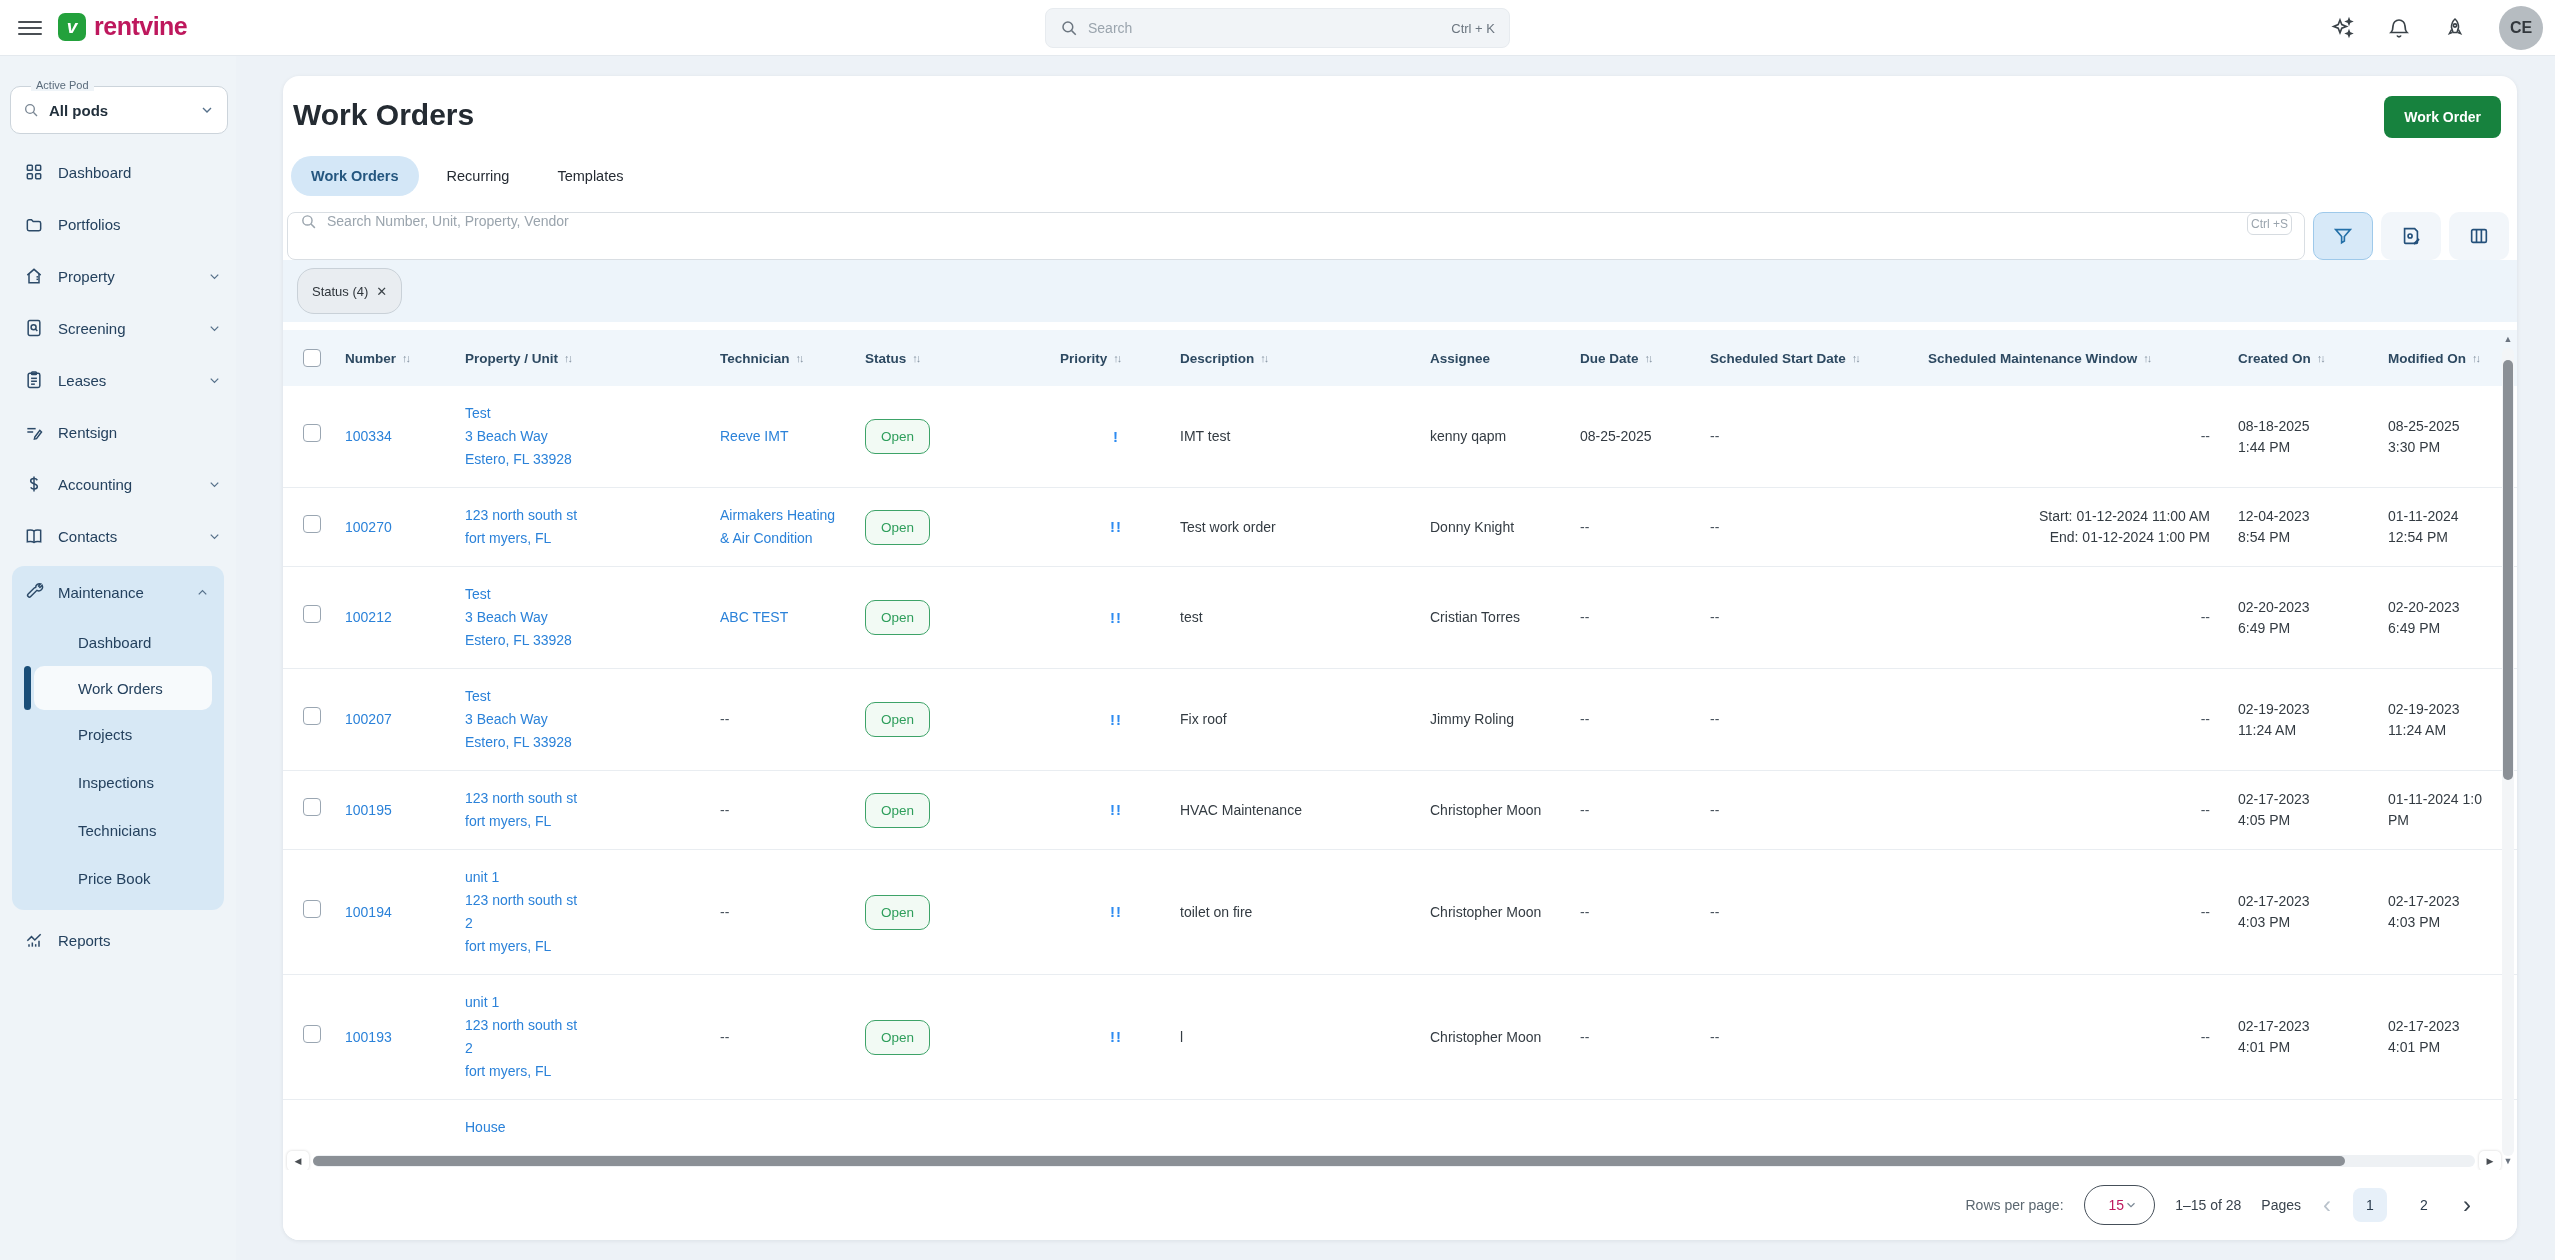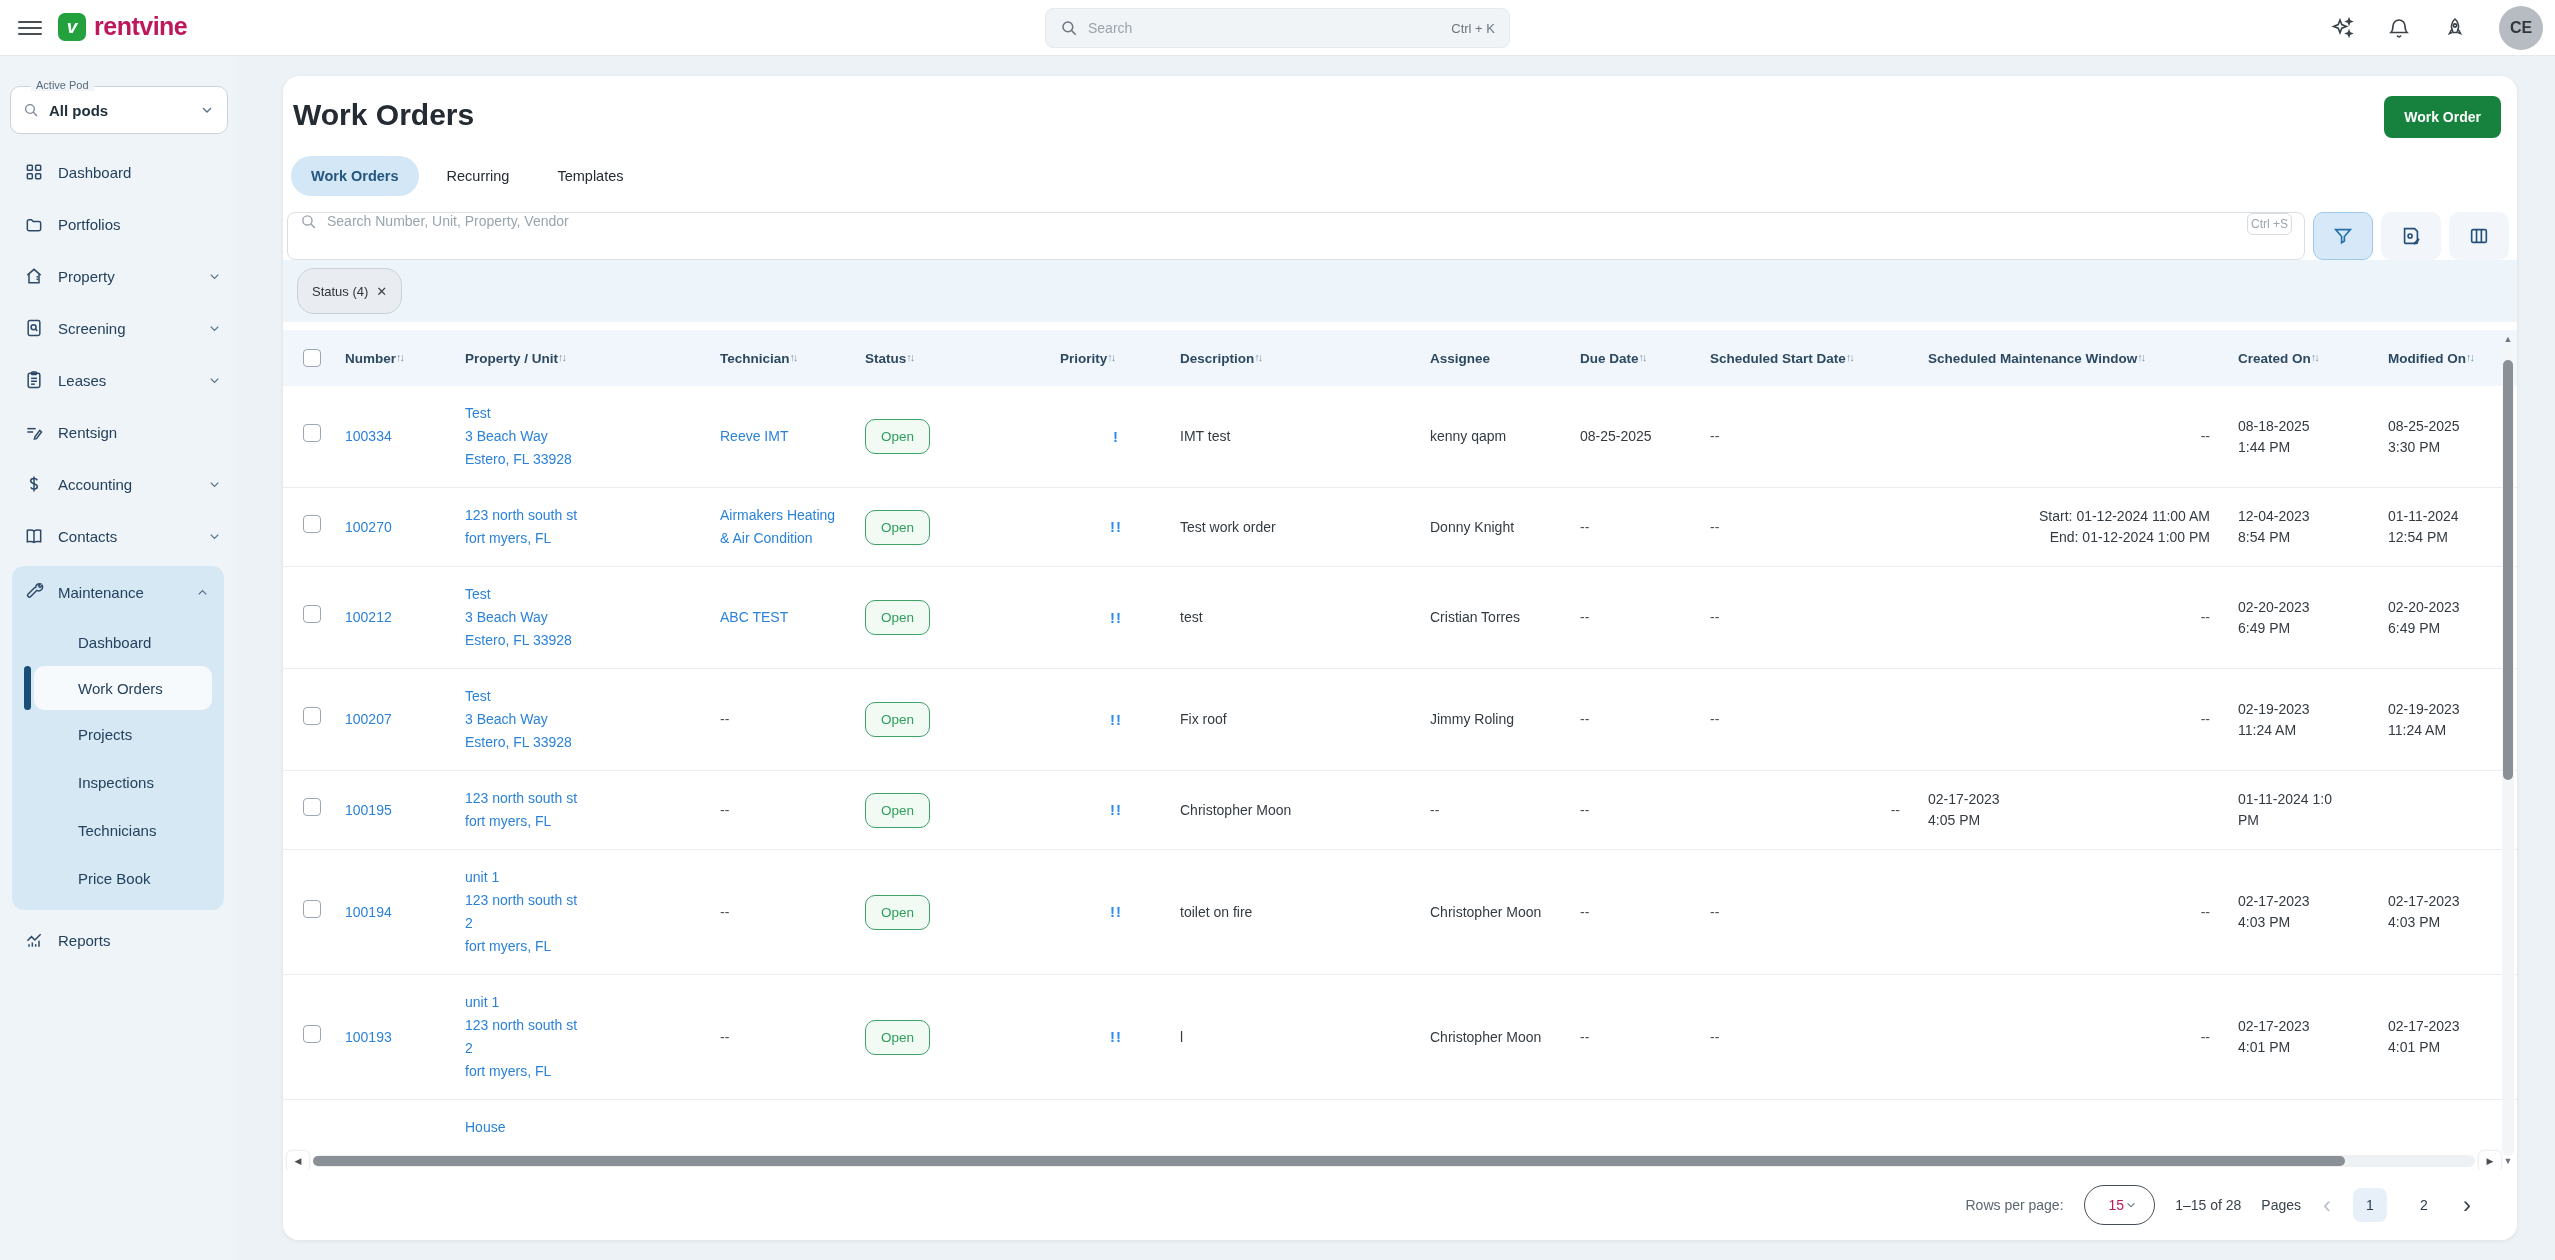--- a/index.html
+++ b/index.html
@@ -59,21 +59,21 @@
   .tool-btn.active { background:#d7e9f8; border:1px solid #9ec9ea; color:#2470a8; }
 
   .chip-row { position:absolute; left:0; top:184px; width:100%; height:62px; background:#edf4fa; display:flex; align-items:center; padding:0 14px; }
   .chip { display:flex; align-items:center; gap:8px; background:#e9edf1; border:1px solid #c9d1d8; border-radius:17px; height:46px; padding:3px 14px; font-size:13px; color:#2f353b; cursor:pointer; }
   .chip .x { font-size:13px; color:#3a4248; cursor:pointer; }
 
   
   .table-wrap { position:absolute; left:0; top:254px; width:100%; height:820px; overflow:hidden; }
   .thead, .trow { display:grid; grid-template-columns:62px 120px 255px 145px 195px 120px 250px 150px 130px 218px 310px 150px 160px; align-items:center; }
   .thead { height:56px; background:#f0f6fb; color:#2d4961; font-weight:700; font-size:13.5px; }
-  .th { display:flex; align-items:flex-start; gap:0; padding-right:20px; }
+  .th { display:flex; align-items:center; gap:6px; padding-right:20px; }
   .sort { font-size:11px; color:#8795a3; letter-spacing:-2px; cursor:pointer; }
   .trow { border-bottom:1px solid #e9edf1; }
   .td { padding:16px 8px 16px 0; line-height:23px; font-size:14px; }
   .c-center { justify-self:center; }
   .c-right { text-align:right; padding-right:28px; }
   .checkbox { width:18px; height:18px; border:1.5px solid #9aa6b2; border-radius:4px; background:#fff; display:inline-block; cursor:pointer; margin-left:20px; }
   .link { color:#2b82d9; cursor:pointer; }
   .dash { color:#4a545e; }
   .badge-open { display:inline-block; border:1px solid #3da368; color:#2e9e5b; background:#f2faf4; border-radius:10px; padding:5px 15px; font-size:13.5px; }
   .prio { color:#2e8bf0; font-weight:700; letter-spacing:1px; font-size:15px; }
@@ -471,20 +471,21 @@
         </div>
     </div>
 
     <div class="trow">
       <div class="td"><span class="checkbox"></span></div>
       <div class="td"><a class="link">100195</a></div>
       <div class="td"><a class="link"><div>123 north south st</div><div>fort myers, FL</div></a></div>
       <div class="td dash">--</div>
       <div class="td"><span class="badge-open">Open</span></div>
       <div class="td c-center"><span class="prio">!!</span></div>
+      <div class="td">HVAC Maintenance</div>
       <div class="td">Christopher Moon</div>
       <div class="td dash">--</div>
       <div class="td dash">--</div>
       <div class="td c-right dash">--</div>
       <div class="td dt">
           <div>02-17-2023</div>
           <div>4:05 PM</div>
         </div>
       <div class="td dt">
           <div>01-11-2024 1:0</div>

